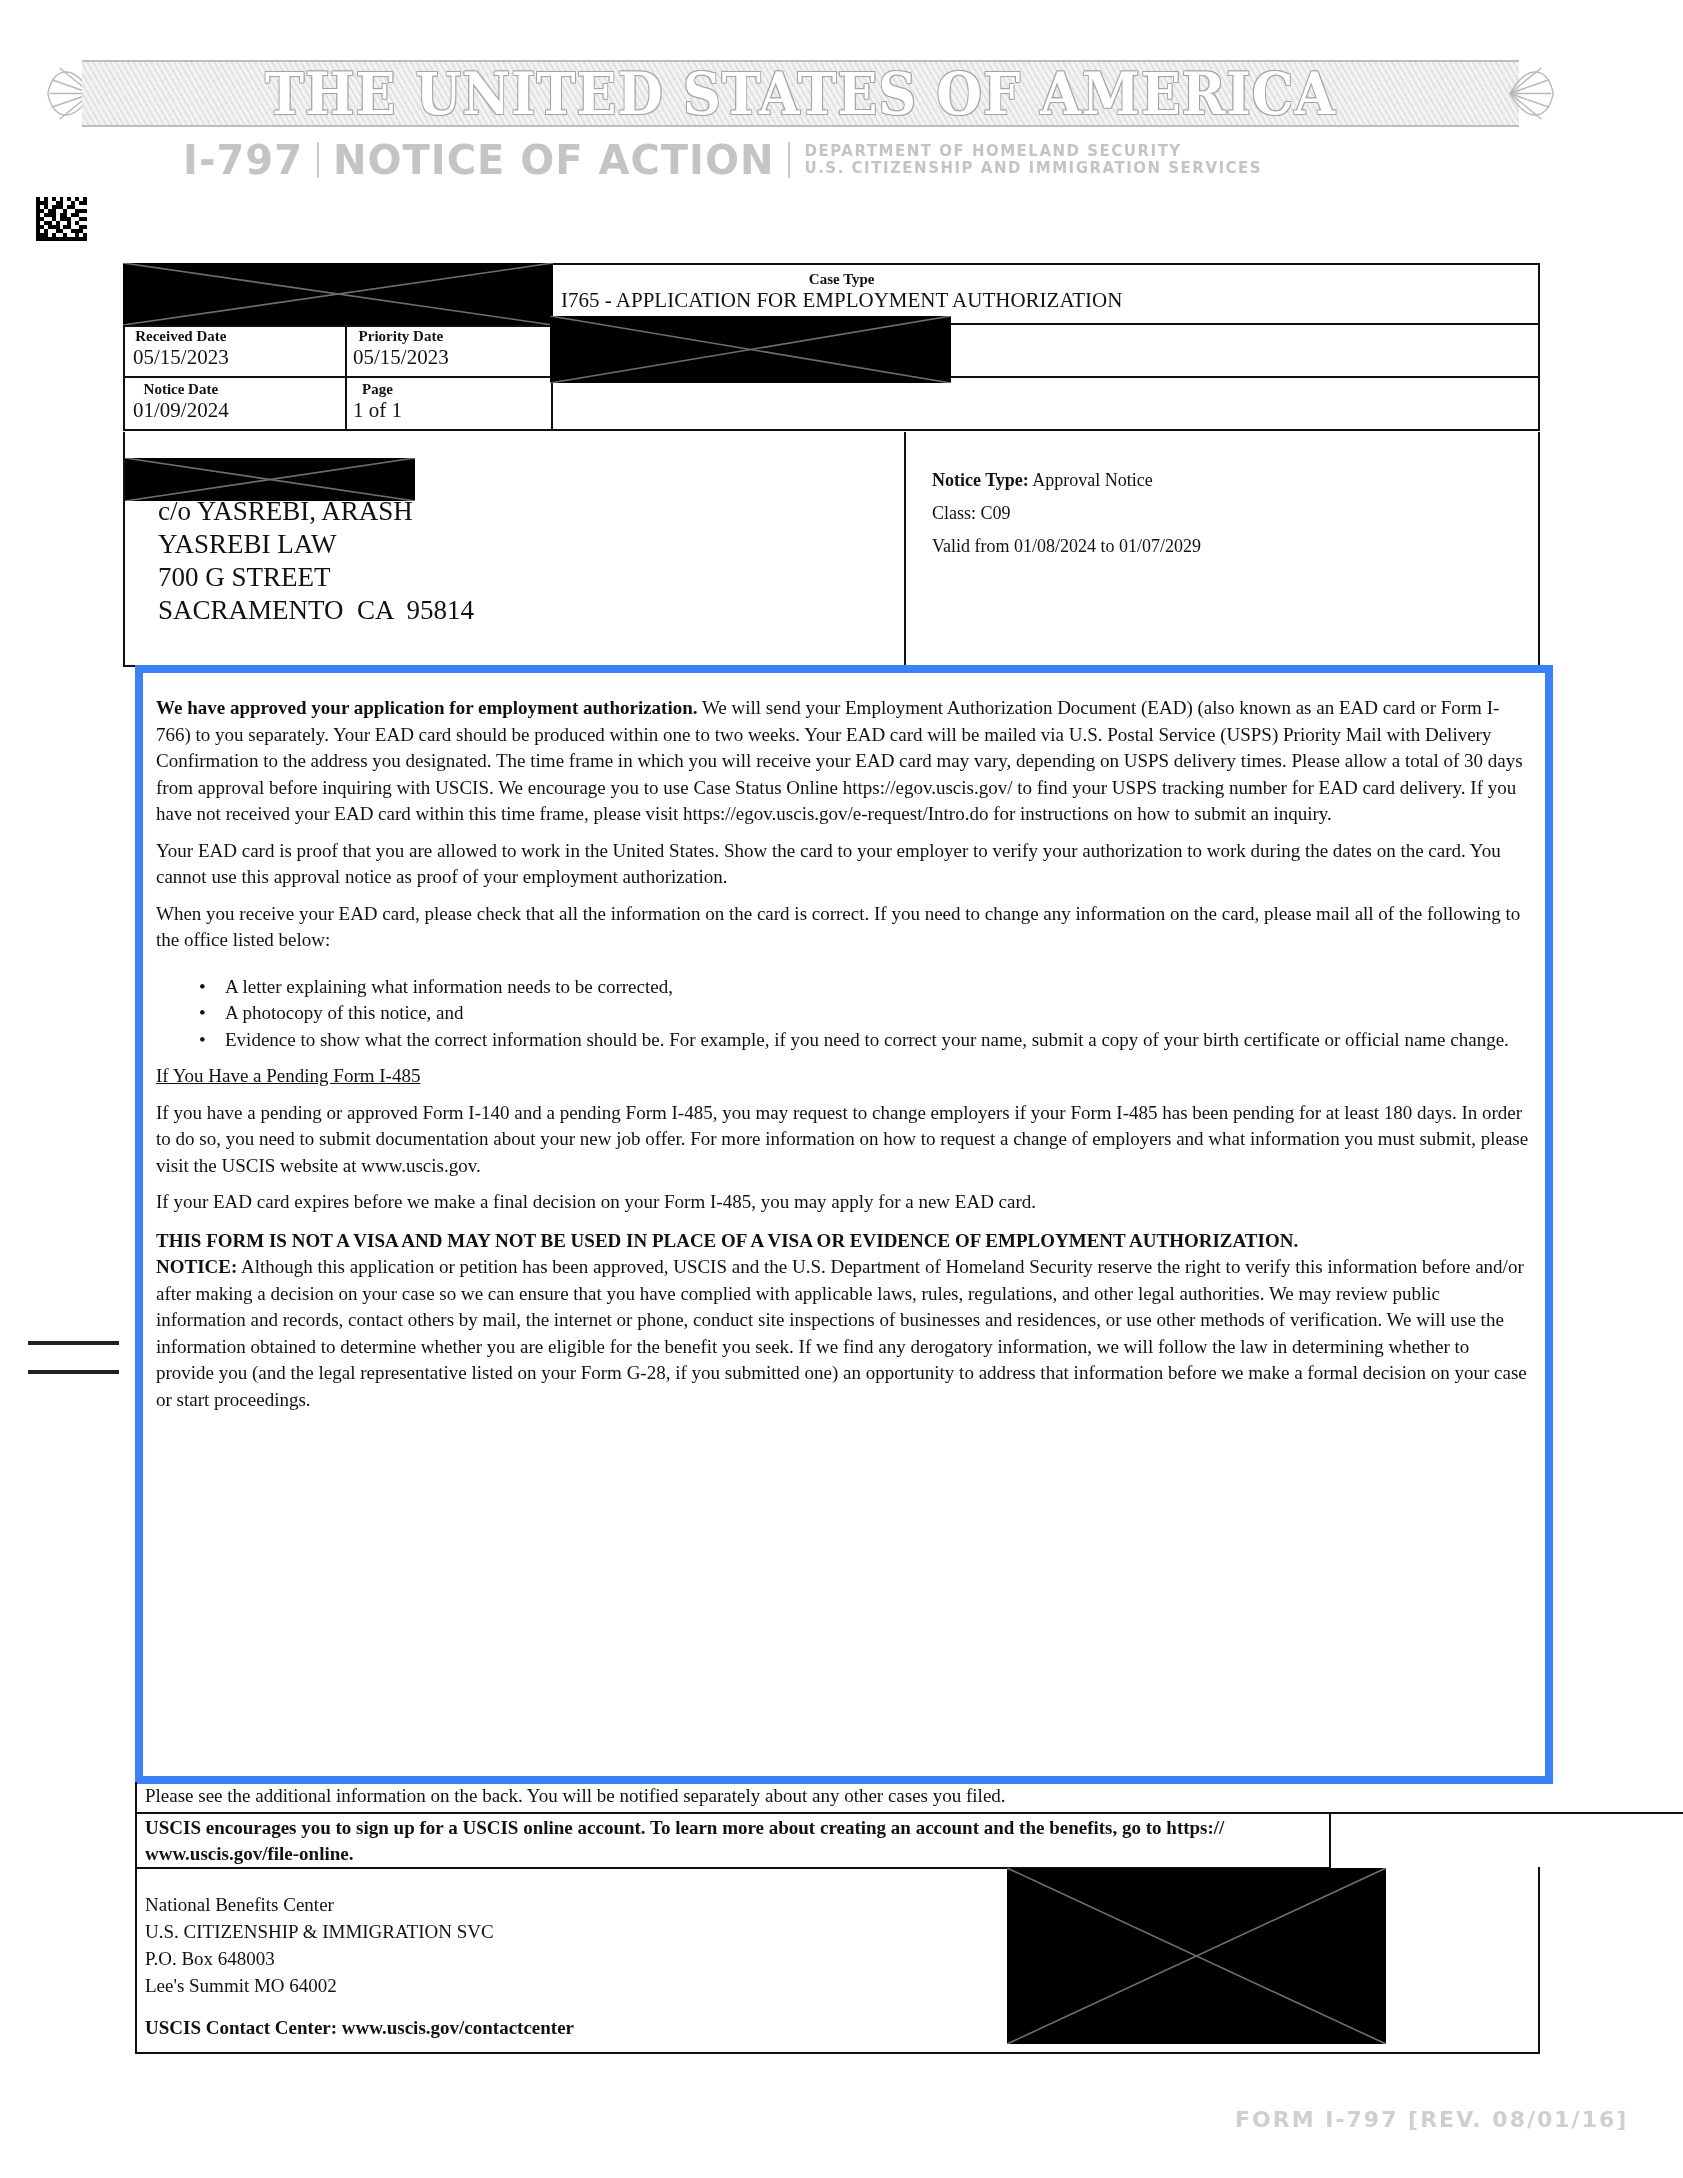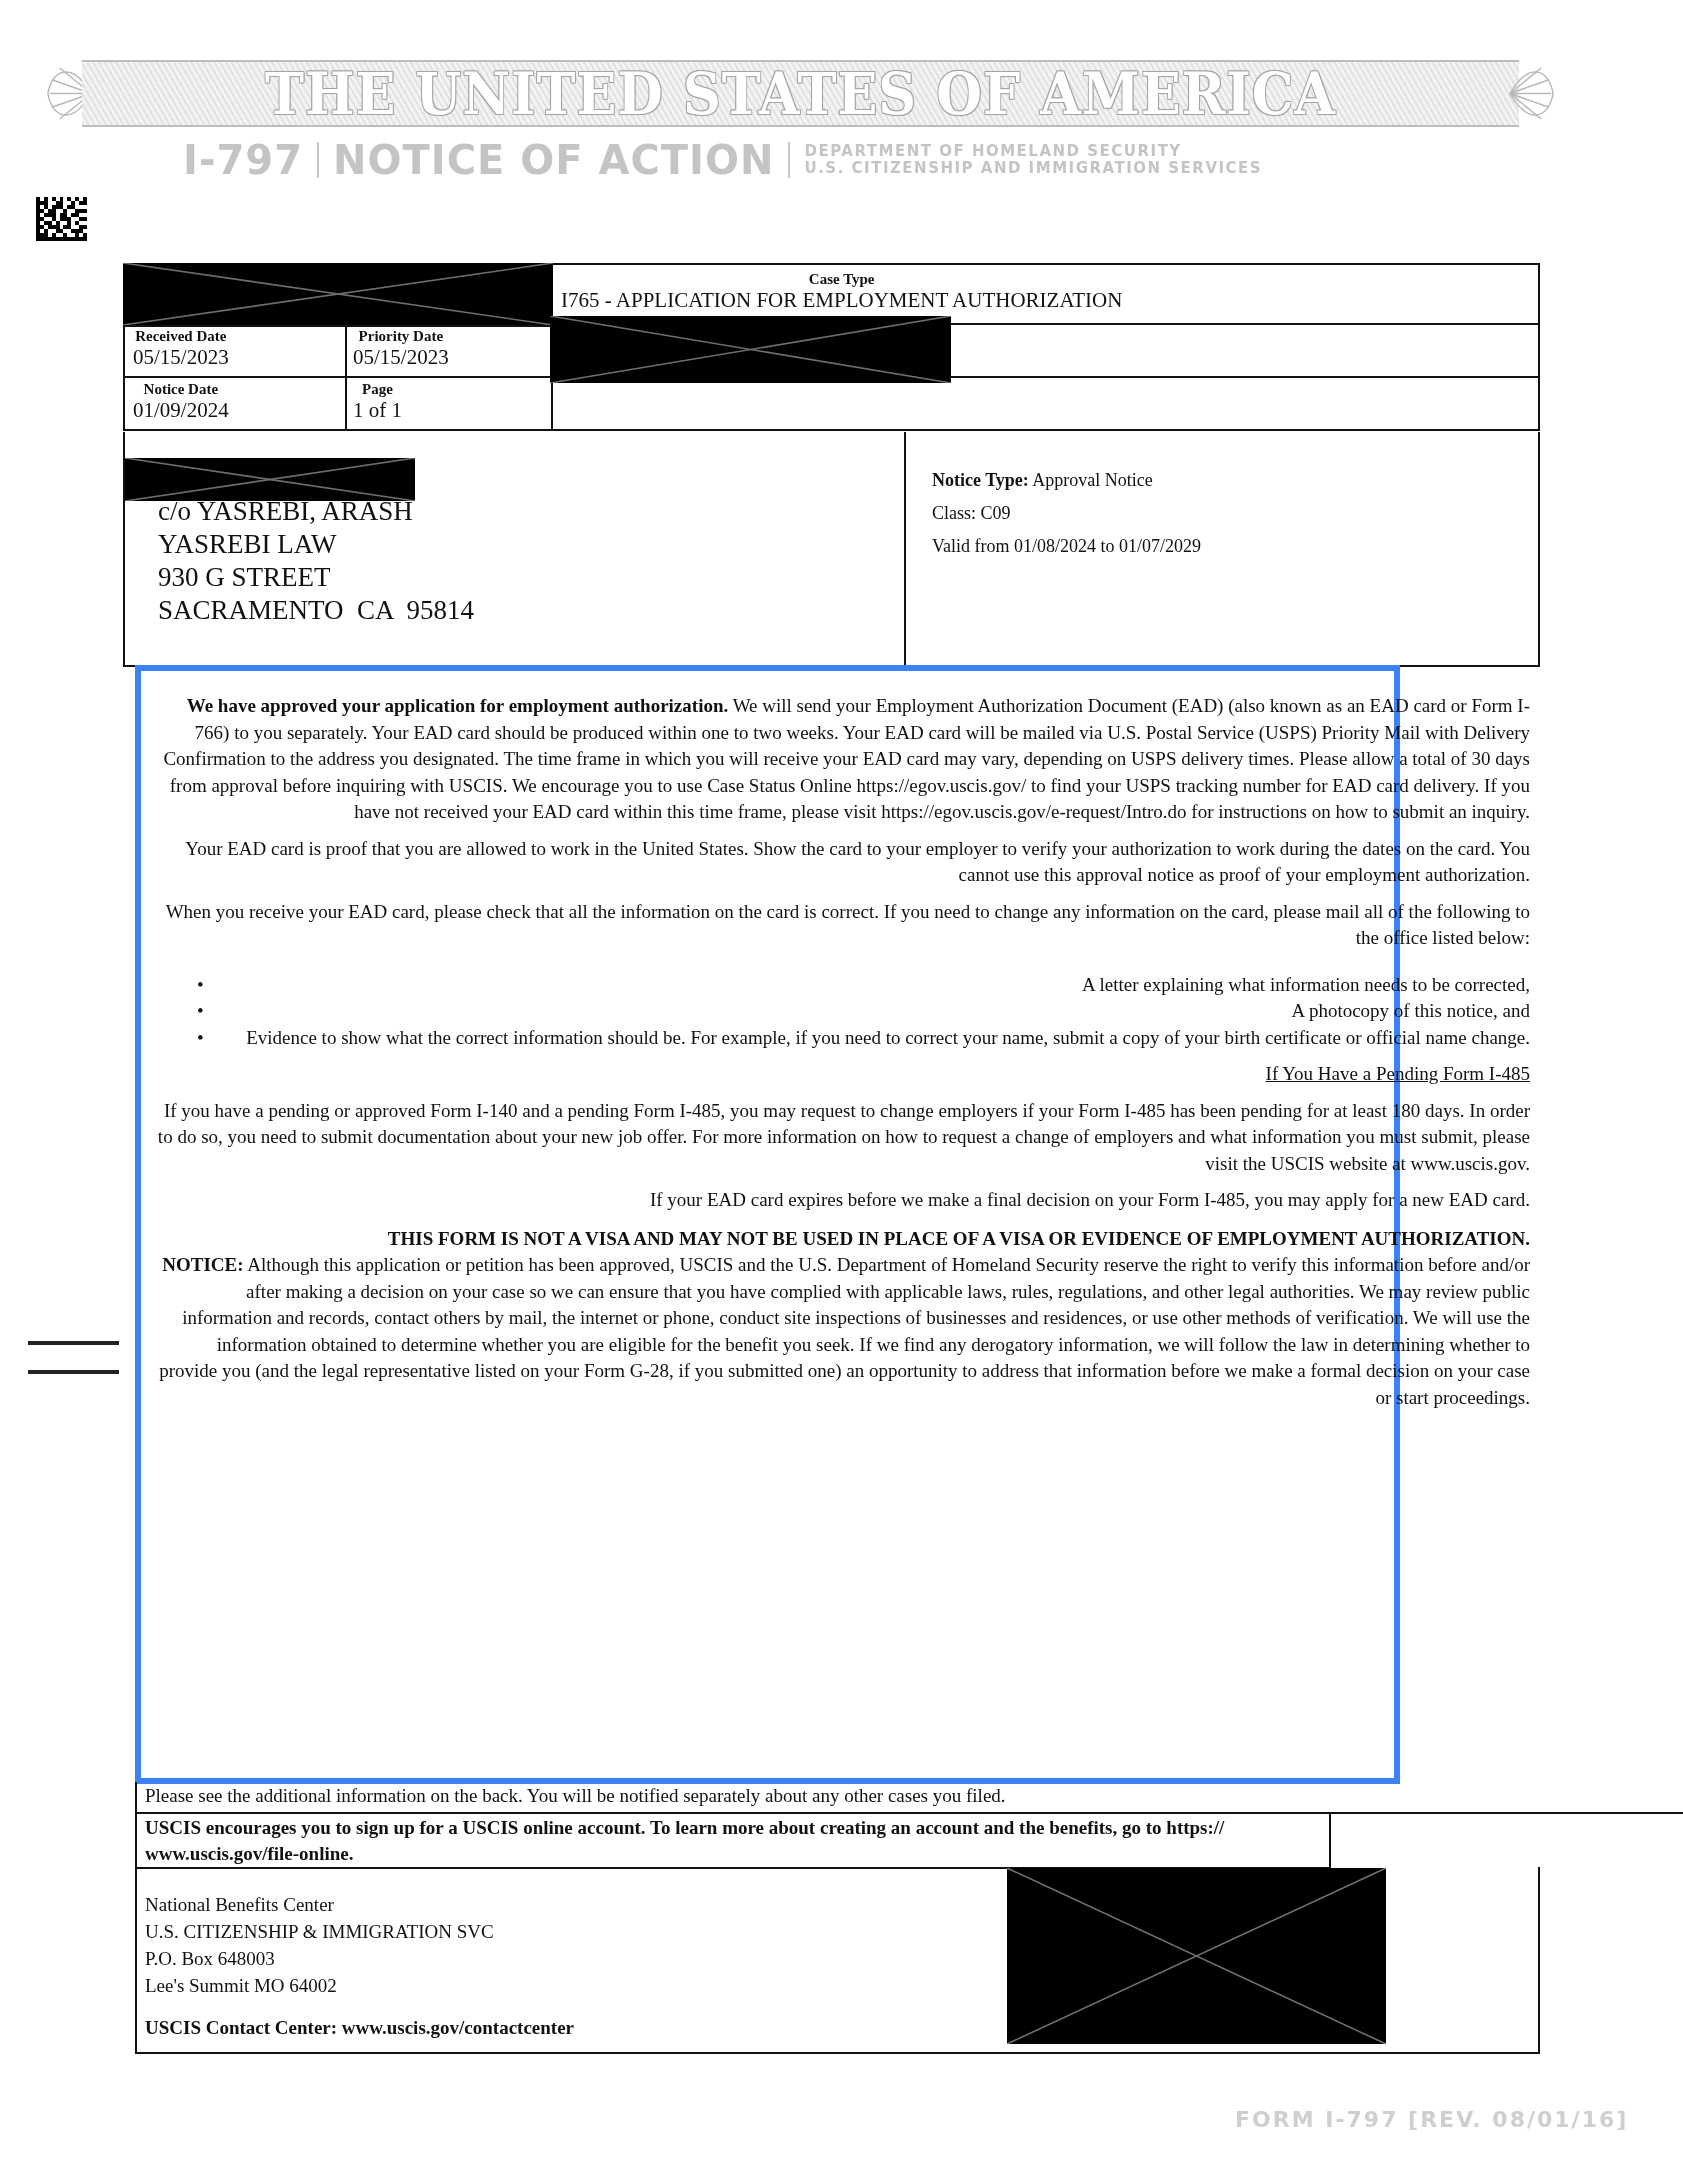--- a/index.html
+++ b/index.html
@@ -39,21 +39,21 @@
   .redact { position: absolute; background: #000; overflow: hidden; }
   .redact svg { position: absolute; left: 0; top: 0; width: 100%; height: 100%; }
 
   
   .addr { left: 123px; top: 432px; width: 1417px; height: 235px; border: 2px solid #111; border-top: none; box-sizing: border-box; }
   .addr-lines { position: absolute; left: 33px; top: 63px; font-size: 27px; line-height: 33px; }
   .addr-divider { position: absolute; left: 779px; top: 0; bottom: 0; width: 2px; background: #111; }
   .notice-lines { position: absolute; left: 807px; top: 32px; font-size: 18px; line-height: 33px; }
 
   
-  .bodybox { left: 135px; top: 665px; width: 1265px; height: 1119px; border: 6px solid #3b82f6; box-sizing: border-box; text-align: right; }
+  .bodybox { left: 135px; top: 665px; width: 1418px; height: 1119px; border: 8px solid #3b82f6; box-sizing: border-box; }
   .bodytext { position: absolute; left: 13px; top: 22px; width: 1376px; font-size: 19px; line-height: 26.5px; }
   .bodytext p { margin: 0 0 10px 0; }
   .bodytext ul { margin: 0 0 10px 0; padding-left: 69px; list-style: none; }
   .bodytext li { position: relative; }
   .bodytext li::before { content: "•"; position: absolute; left: -26px; }
   .u { text-decoration: underline; }
 
   .marks { left: 28px; width: 91px; height: 4px; background: #222; }
 
   
@@ -194,21 +194,21 @@
 <div class="abs addr">
   <div class="redact" style="left:0;top:26px;width:290px;height:43px;">
     <svg viewBox="0 0 100 100" preserveAspectRatio="none">
         <line x1="0" y1="0" x2="100" y2="100" stroke="#6e6e6e" stroke-width="1.6" vector-effect="non-scaling-stroke"></line>
         <line x1="0" y1="100" x2="100" y2="0" stroke="#6e6e6e" stroke-width="1.6" vector-effect="non-scaling-stroke"></line>
       </svg>
   </div>
   <div class="addr-lines">
     <div>c/o YASREBI, ARASH</div>
     <div>YASREBI LAW</div>
-    <div>930 G STREET</div>
+    <div>700 G STREET</div>
     <div style="white-space:pre;">SACRAMENTO  CA  95814</div>
   </div>
   <div class="addr-divider"></div>
   <div class="notice-lines">
     <div><b>Notice Type:</b><span> Approval Notice</span></div>
     <div>Class: C09</div>
     <div>Valid from 01/08/2024 to 01/07/2029</div>
   </div>
 </div>
 

